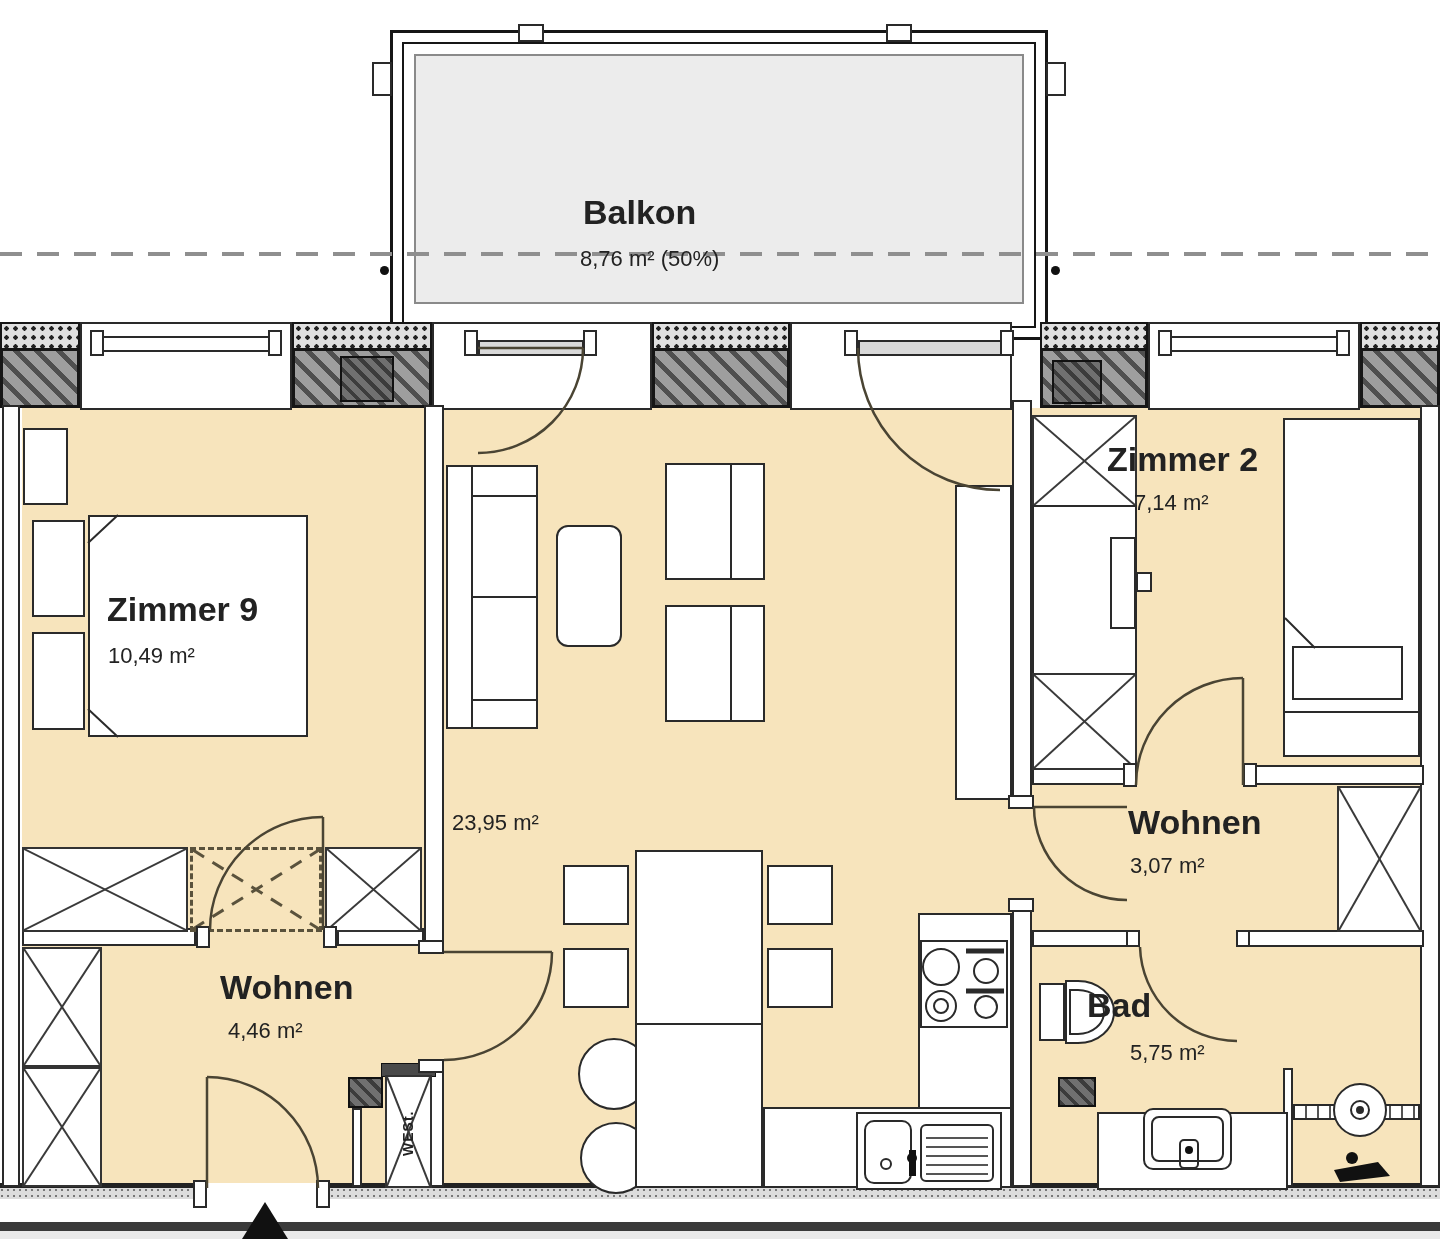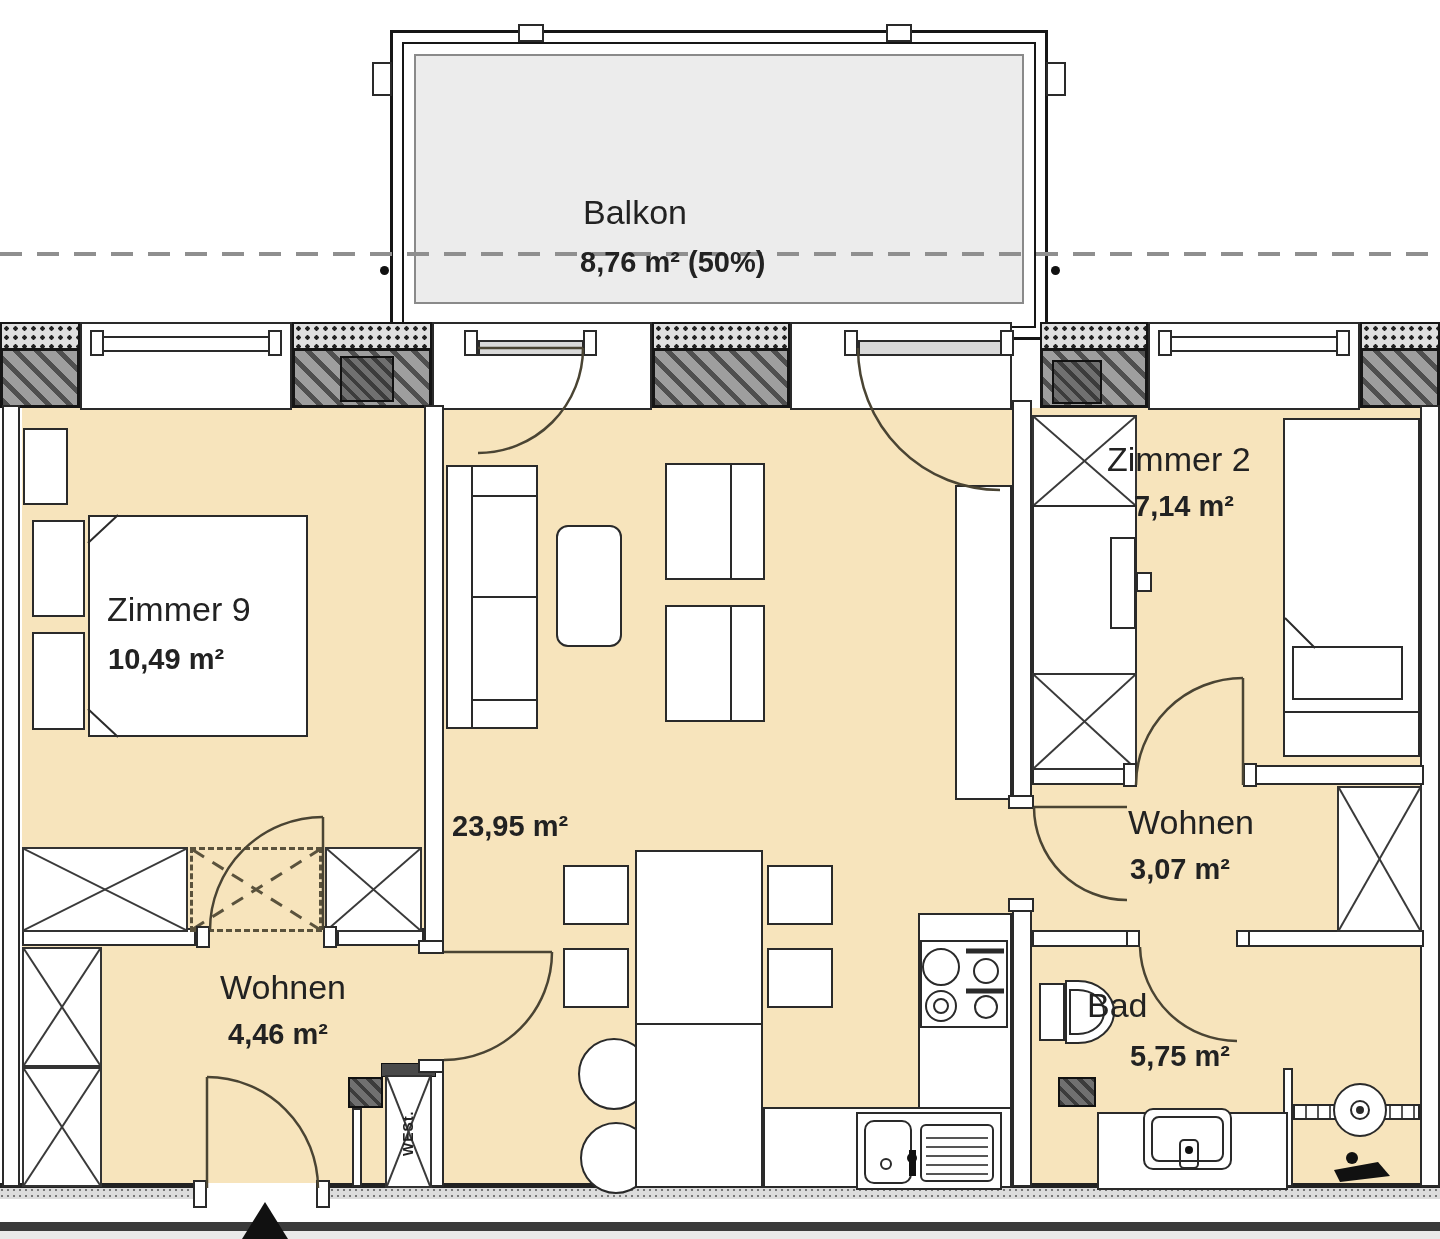--- a/index.html
+++ b/index.html
@@ -12,22 +12,22 @@
   .dotsband{position:absolute;box-sizing:border-box;border:2px solid #161616;background:#e0e0e0;
      background-image:radial-gradient(circle at 4.5px 4.5px,#222 2px,transparent 2.4px);background-size:9px 9px}
   .darkcol{position:absolute;box-sizing:border-box;border:2px solid #111;
      background:repeating-linear-gradient(45deg,#3c3c3c 0 4px,#707070 4px 10px)}
   .xbox{position:absolute;box-sizing:border-box;background:#fff;border:2px solid #333}
   .xbox svg,.dashbox svg{width:100%;height:100%;display:block}
   .xbox line{stroke:#3a3a3a;stroke-width:2;vector-effect:non-scaling-stroke}
   .dashbox{position:absolute;box-sizing:border-box;border:3px dashed #5a523c}
   .dashbox line{stroke:#5a523c;stroke-width:3;vector-effect:non-scaling-stroke;stroke-dasharray:13 10}
   .lbl{position:absolute;color:#222;white-space:nowrap;line-height:1}
-  .name{font-weight:400;font-size:34px}
-  .area{font-weight:700;font-size:29px}
+  .name{font-weight:700;font-size:34px}
+  .area{font-weight:400;font-size:22px}
   .sectline{position:absolute;left:0;top:252px;width:1440px;height:4px;
      background:repeating-linear-gradient(90deg,#8f8f8f 0 22px,transparent 22px 37px)}
   .speckle{position:absolute;background:#dcdcdc;
      background-image:radial-gradient(circle at 2px 2px,#777 1px,transparent 1.4px);background-size:6px 6px}
   .board{position:absolute;background:repeating-linear-gradient(180deg,transparent 0 7px,#555 7px 9px)}
   .shafttext{position:absolute;left:382px;top:1085px;width:52px;height:96px;display:flex;align-items:center;justify-content:center;
      writing-mode:vertical-rl;transform:rotate(180deg);font-size:14px;font-weight:700;color:#222;letter-spacing:1px}
   svg.overlay{position:absolute;left:0;top:0;z-index:40;pointer-events:none}
   .z5{z-index:5}.z10{z-index:10}.z20{z-index:20}.z30{z-index:30}.z50{z-index:50}
 </style>

